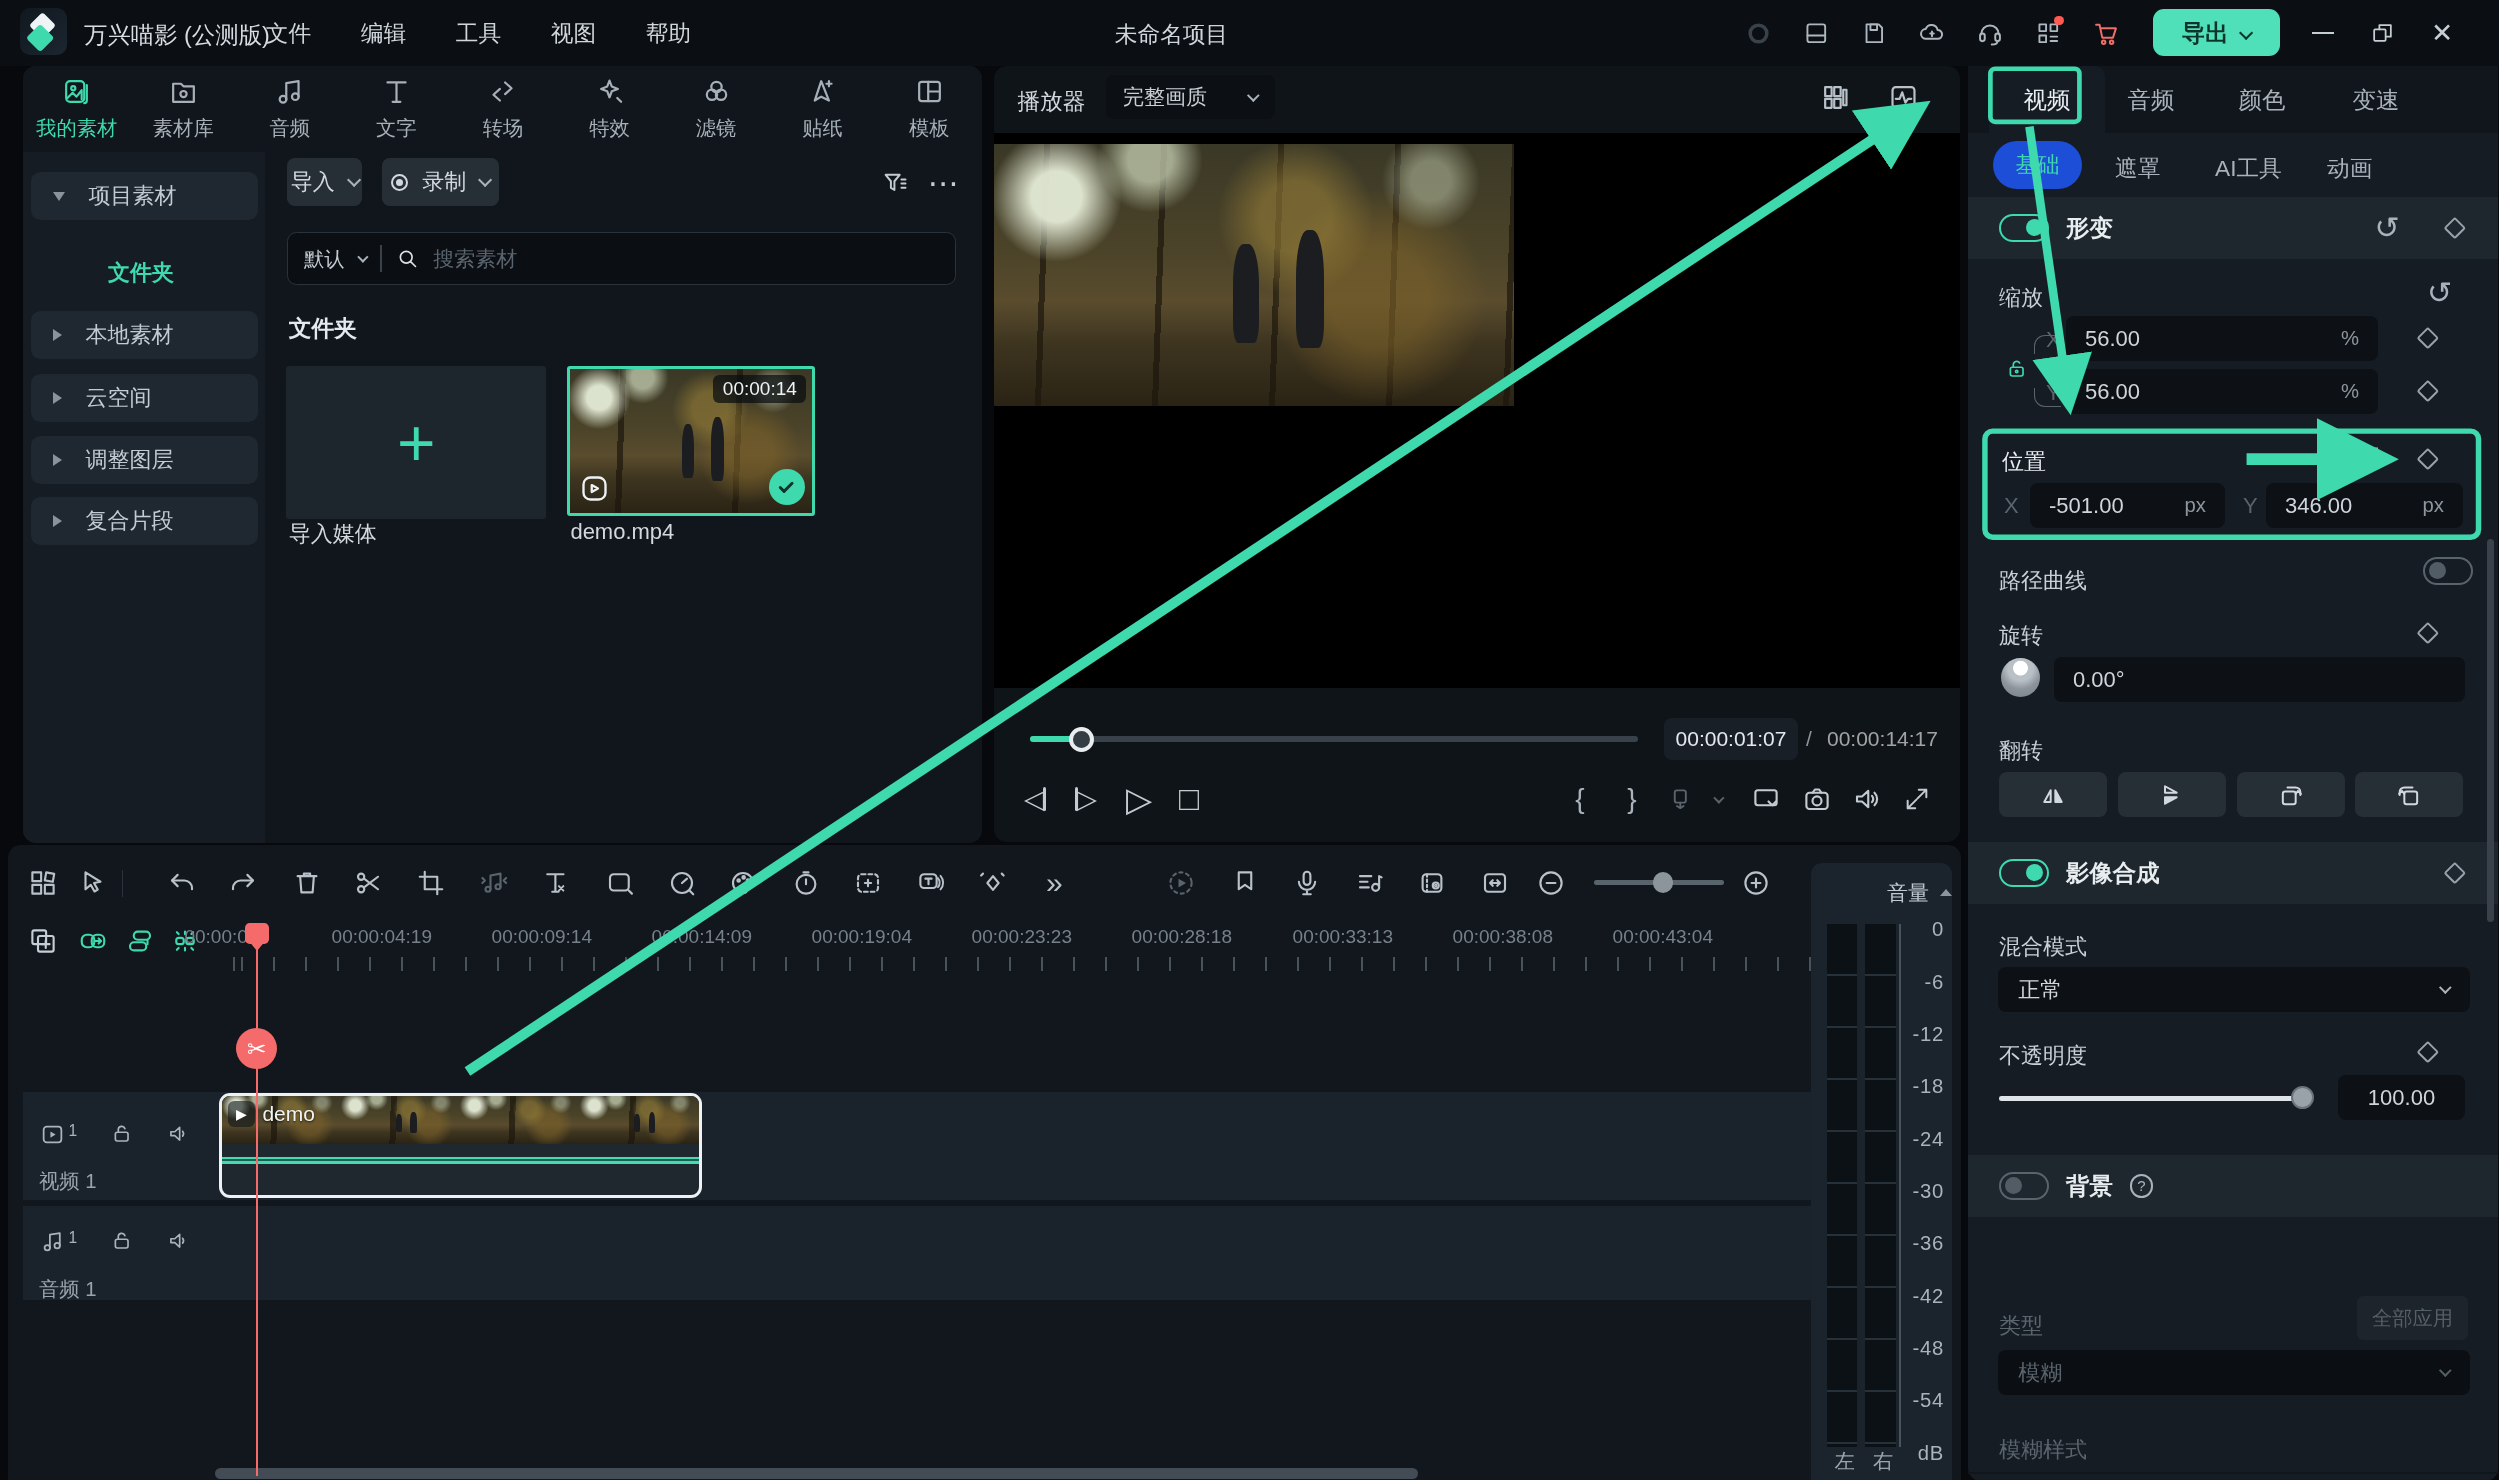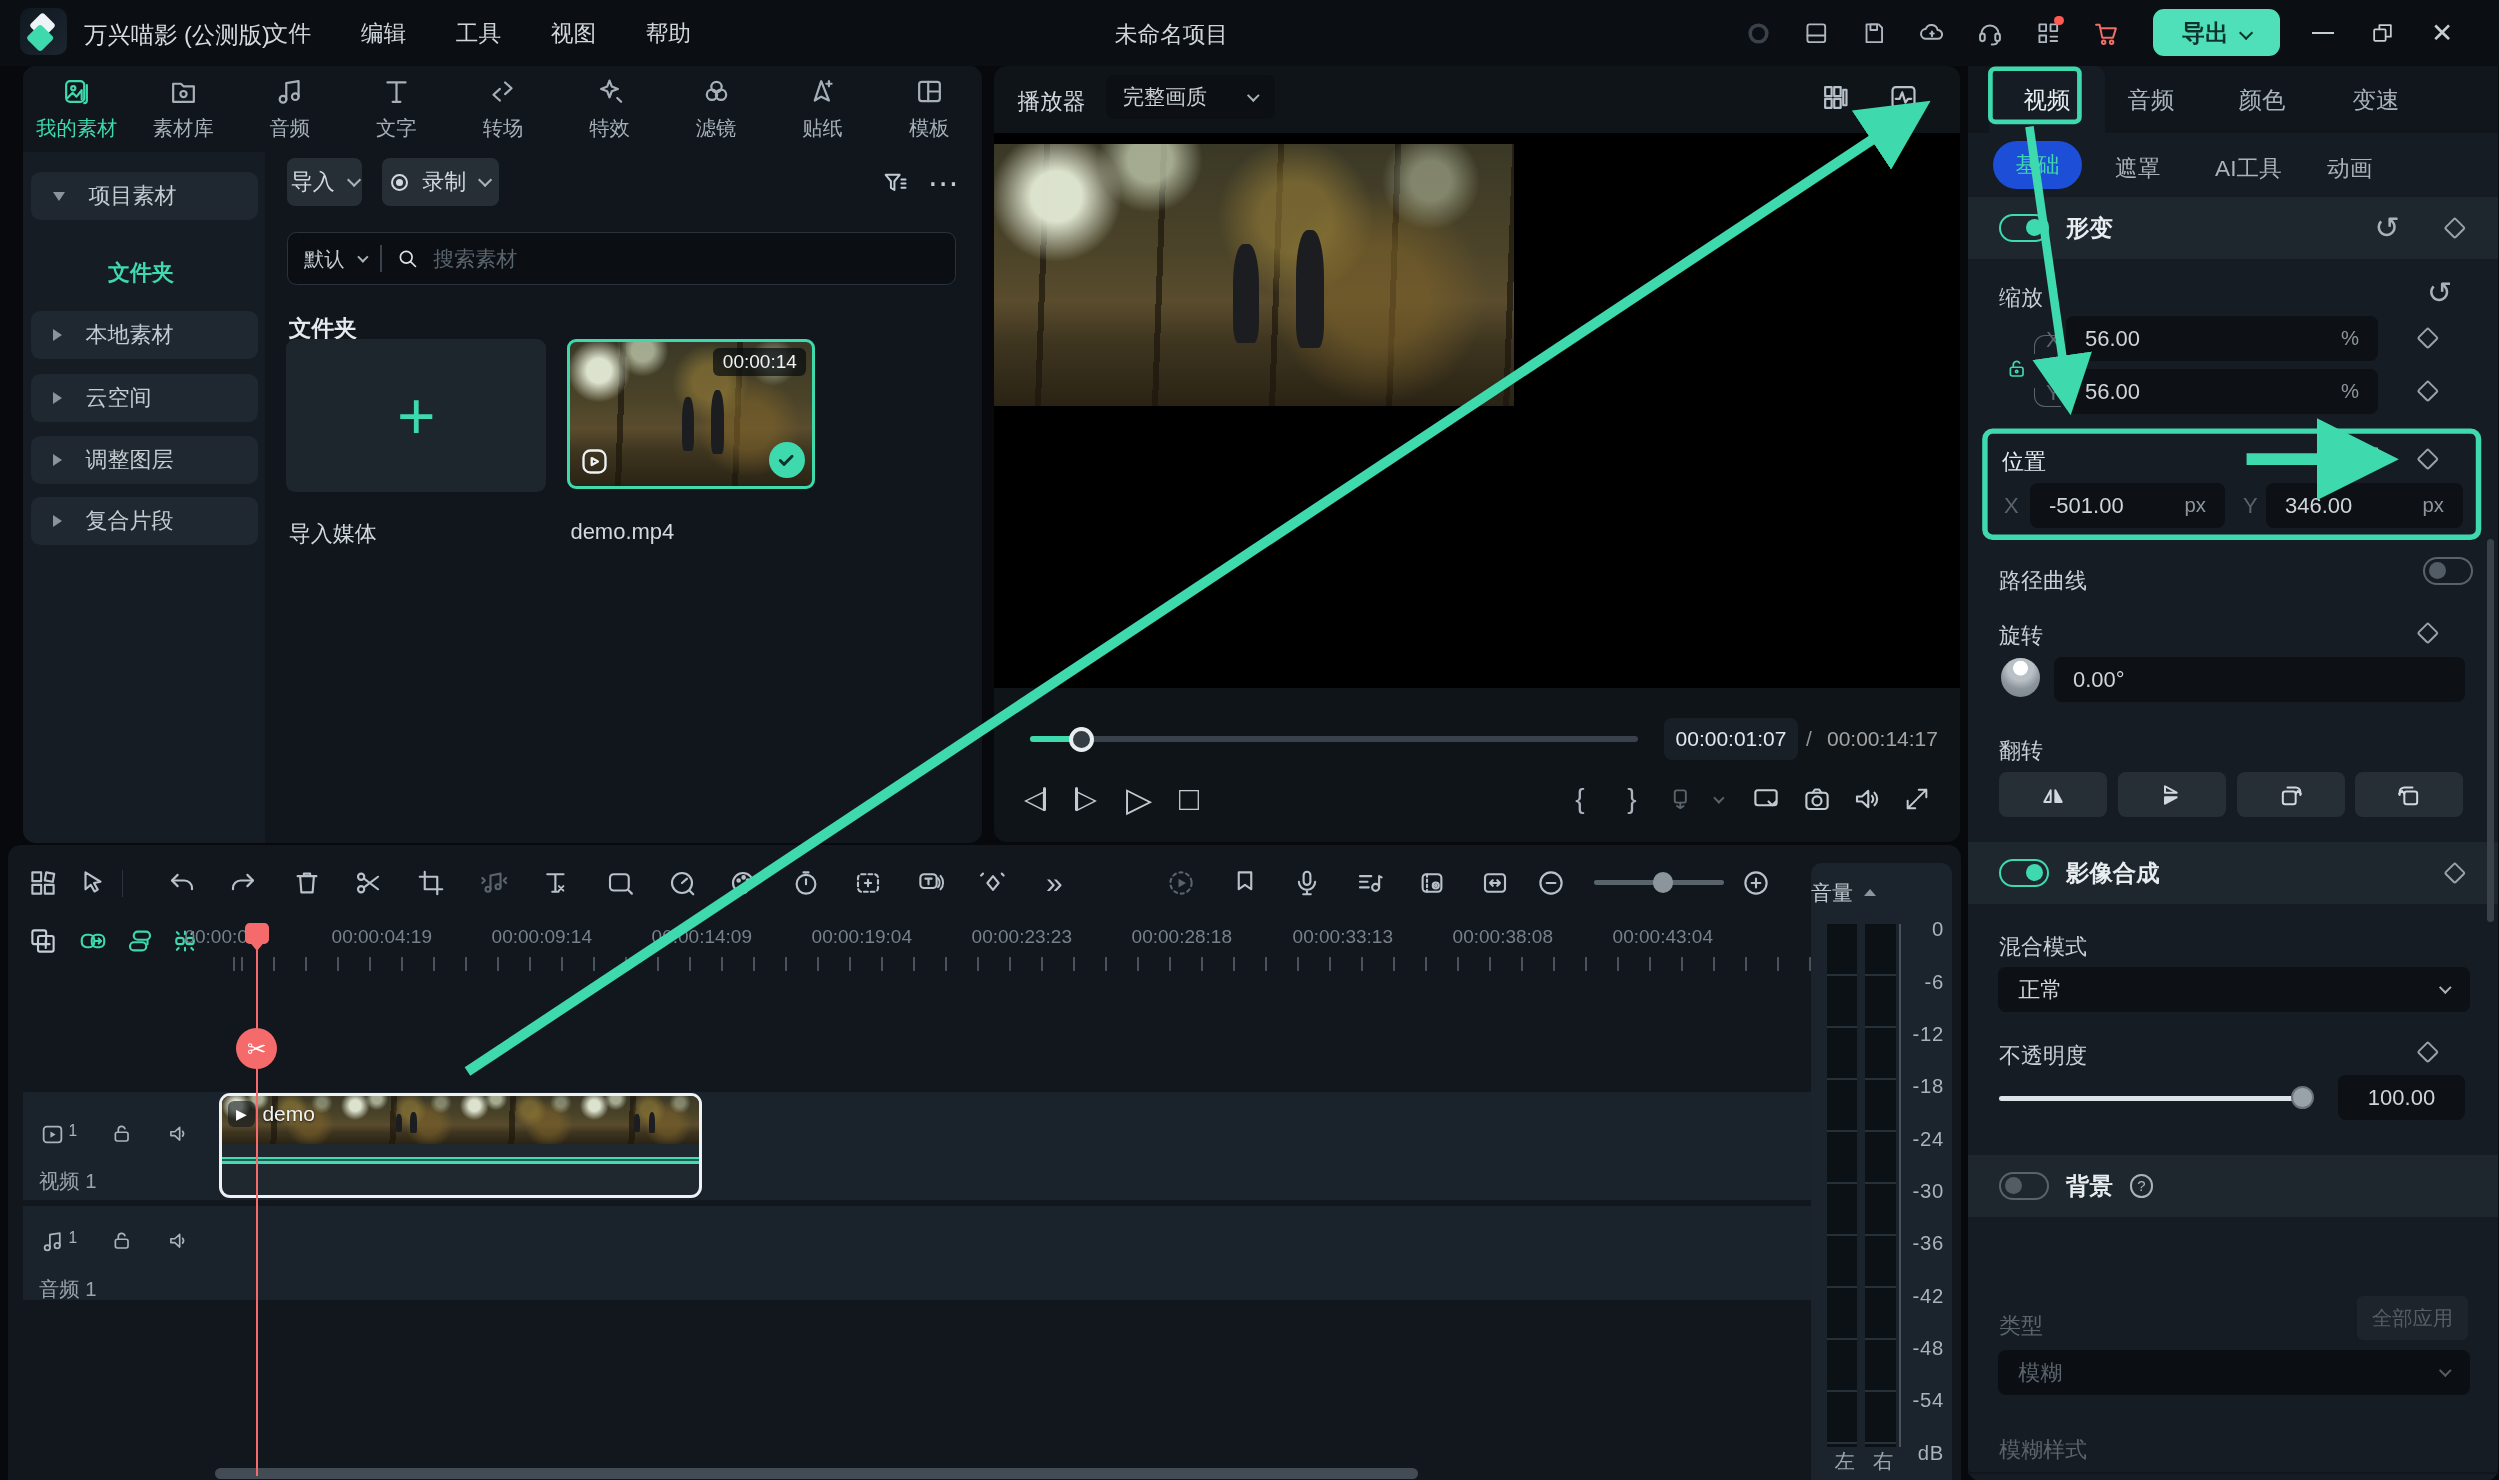--- a/index.html
+++ b/index.html
@@ -36,21 +36,21 @@
 .car-d{width:0;height:0;border-top:9.4px solid #8a939b;border-left:6.2px solid transparent;border-right:6.2px solid transparent}
 .car-r{width:0;height:0;border-left:9.4px solid #8a939b;border-top:6.2px solid transparent;border-bottom:6.2px solid transparent}
 .folderlink{position:absolute;left:47px;top:106px;width:141px;text-align:center;font-size:22px;font-weight:bold;color:#3ed9ad;cursor:pointer}
 .msbottom{position:absolute;left:0;top:726px;width:242px;height:47px;color:#5a646d}
 .mcontent{position:absolute;left:242px;top:86px;width:717px;height:691px;background:#10161c;border-radius:0 0 12.5px 0}
 .tbtn{position:absolute;height:48px;background:#262e36;border-radius:7.8px;display:flex;align-items:center;justify-content:center;gap:14px;font-size:22px;color:#d2d9de;cursor:pointer}
 .searchbox{position:absolute;left:22px;top:80px;width:669px;height:53px;background:#0b0f13;border:1.6px solid #2a323b;border-radius:9.4px;display:flex;align-items:center;padding:0 15.6px;gap:14px}
 .searchbox input{flex:1;background:none;border:none;outline:none;font-size:21px;color:#c3cbd2}
 .searchbox input::placeholder{color:#5a646d}
 .seclabel{position:absolute;left:23.4px;top:161px;font-size:22.7px;font-weight:bold;color:#e4e9ed}
-.card{position:absolute;top:187px;border-radius:9px;overflow:hidden}
+.card{position:absolute;top:214px;border-radius:3px;overflow:hidden}
 .cardlabel{position:absolute;top:367px;font-size:22px;color:#d2d9de}
 .importcard{left:21px;width:260px;height:153px;background:#1d252d;display:flex;align-items:center;justify-content:center;cursor:pointer}
 .importcard span{font-size:66px;font-weight:200;color:#3ed9ad;line-height:0}
 .democard{left:302px;width:248px;height:150px;border:3.9px solid #3ed9ad;cursor:pointer}
 .badge{position:absolute;right:6.2px;top:6.2px;background:rgba(8,12,16,.72);border-radius:6.2px;padding:3.1px 9.4px;font-size:19px;color:#eef2f5}
 .checkc{position:absolute;right:7.8px;bottom:7.8px;width:36px;height:36px;border-radius:50%;background:#3ed9ad;display:flex;align-items:center;justify-content:center;color:#0d332a}
 .proxy{position:absolute;left:7.8px;bottom:7.8px;width:33px;height:33px;color:#eef2f5}
 
 .forest{background:
  radial-gradient(circle at 12% 20%,rgba(228,235,214,.95) 0 5%,transparent 13%),
@@ -130,21 +130,21 @@
 .clipname{position:absolute;left:6.2px;top:4.7px;display:flex;align-items:center;gap:7.8px;z-index:2}
 .playbadge{width:26.6px;height:26.6px;border-radius:6.2px;background:rgba(14,20,26,.6);display:flex;align-items:center;justify-content:center;color:#fff;font-size:14px}
 .clipname b{font-size:21px;color:#f2f5f7;font-weight:normal;text-shadow:0 0.8px 2.3px rgba(0,0,0,.8)}
 .playhead{position:absolute;left:248px;top:80px;width:2.3px;height:551px;background:#f56b6b;z-index:20;cursor:grab}
 .phhead{position:absolute;left:-11px;top:-1.6px;width:24px;height:20.3px;background:#f56b6b;border-radius:4.7px}
 .phhead::after{content:"";position:absolute;left:3.1px;top:17px;border-left:9px solid transparent;border-right:9px solid transparent;border-top:11px solid #f56b6b}
 .scissbadge{position:absolute;left:-19.5px;top:103px;width:41px;height:41px;border-radius:50%;background:#f56b6b;display:flex;align-items:center;justify-content:center;font-size:23.4px;color:#fff;cursor:pointer}
 .hscroll{position:absolute;left:207px;top:623px;width:1203px;height:11px;border-radius:5.5px;background:#434c55;cursor:grab}
 
 .volpanel{left:1811px;top:863px;width:141px;height:617px;background:#1b242c;border-radius:11px 11px 0 0}
-.volhead{position:absolute;left:0;top:15.6px;width:141px;display:flex;align-items:center;justify-content:flex-start;gap:11px;font-size:21px;color:#c2cad1}
+.volhead{position:absolute;left:0;top:15.6px;width:141px;display:flex;align-items:center;justify-content:flex-end;gap:11px;font-size:21px;color:#c2cad1}
 .tri-up{width:0;height:0;border-bottom:7.8px solid #8d959c;border-left:6.2px solid transparent;border-right:6.2px solid transparent;cursor:pointer}
 .vbar{position:absolute;top:61px;width:30.5px;height:523px;background:#0c1115;background-image:repeating-linear-gradient(180deg,transparent 0 50px,#27313a 50px 52px)}
 .vaxis{position:absolute;left:88px;top:61px;width:2.3px;height:523px;background:#49535b}
 .vscale span{position:absolute;right:7.8px;transform:translateY(-50%);font-size:20.3px;color:#aab3bb;letter-spacing:0.8px}
 .vleg{position:absolute;top:584px;font-size:20.3px;color:#9aa4ad}
 
 #anno{position:absolute;left:0;top:0;z-index:60;pointer-events:none}
 </style>
 </head>
 <body>

